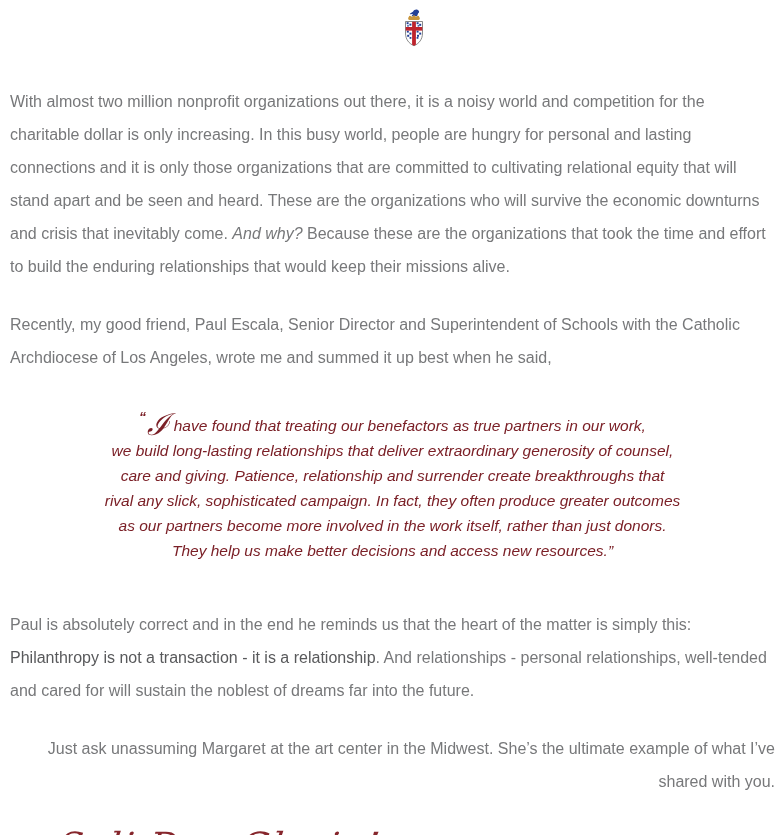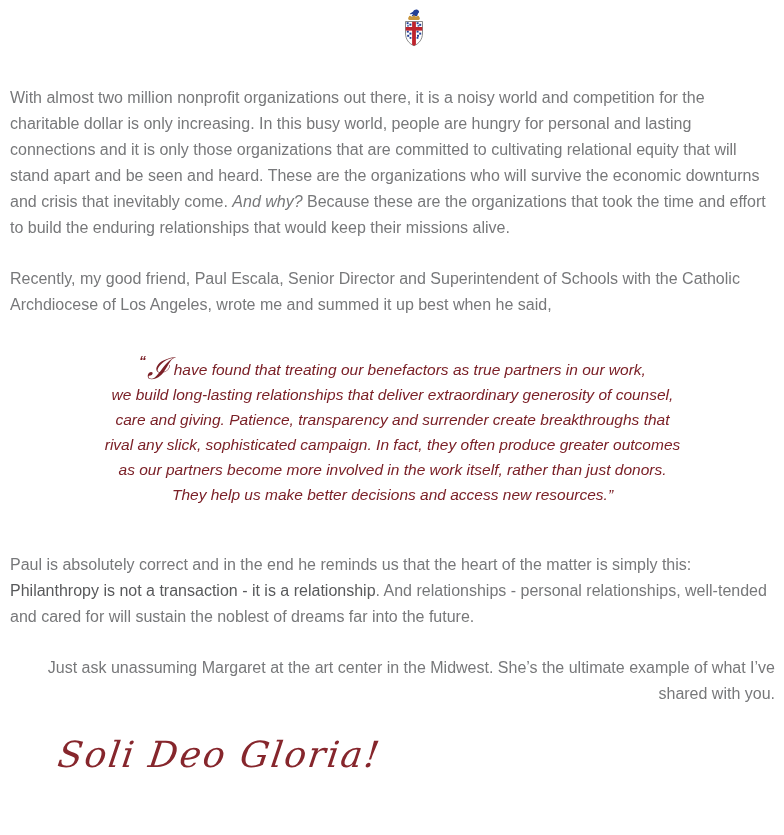--- a/index.html
+++ b/index.html
@@ -15,21 +15,21 @@
   .crest-row {
     display: flex;
     justify-content: center;
     padding-top: 9px;
     margin-bottom: 38px;
   }
   .crest-row svg { margin-left: 43px; display: block; }
   .content { padding: 0 9px 0 10px; }
   p.body {
     font-size: 16px;
-    line-height: 26px;
+    line-height: 33px;
     color: #77787a;
     margin: 4px 0 25px 0;
   }
   p.body .it { font-style: italic; }
   p.body .bd { font-weight: normal; color: #58595b; }
   .quote {
     margin-top: 31px;
     margin-bottom: 45px;
     text-align: center;
     color: #7b2027;
@@ -113,21 +113,21 @@
 
   <div class="content">
 
     <p class="body"><span>With almost two million nonprofit organizations out there, it is a noisy world and competition for the charitable dollar is only increasing. In this busy world, people are hungry for personal and lasting connections and it is only those organizations that are committed to cultivating relational equity that will stand apart and be seen and heard. These are the organizations who will survive the economic downturns and crisis that inevitably come. </span><span class="it">And why? </span><span>Because these are the organizations that took the time and effort to build the enduring relationships that would keep their missions alive.</span></p>
 
     <p class="body">Recently, my good friend, Paul Escala, Senior Director and Superintendent of Schools with the Catholic Archdiocese of Los Angeles, wrote me and summed it up best when he said,</p>
 
     <div class="quote">
       <div class="quote-line"><span class="q-open">“</span><span class="q-initial">ℐ</span> <span>have found that treating our benefactors as true partners in our work,</span></div>
       <div class="quote-line">we build long-lasting relationships that deliver extraordinary generosity of counsel,</div>
-      <div class="quote-line">care and giving. Patience, transparency and surrender create breakthroughs that</div>
+      <div class="quote-line">care and giving. Patience, relationship and surrender create breakthroughs that</div>
       <div class="quote-line">rival any slick, sophisticated campaign. In fact, they often produce greater outcomes</div>
       <div class="quote-line">as our partners become more involved in the work itself, rather than just donors.</div>
       <div class="quote-line">They help us make better decisions and access new resources.”</div>
     </div>
 
     <p class="body"><span>Paul is absolutely correct and in the end he reminds us that the heart of the matter is simply this: </span><span class="bd">Philanthropy is not a transaction - it is a relationship</span><span>. And relationships - personal relationships, well-tended and cared for will sustain the noblest of dreams far into the future.</span></p>
 
     <p class="body p-margaret">Just ask unassuming Margaret at the art center in the Midwest. She’s the ultimate example of what I’ve shared with you.</p>
 
     <div class="signature">Soli Deo Gloria!</div>

